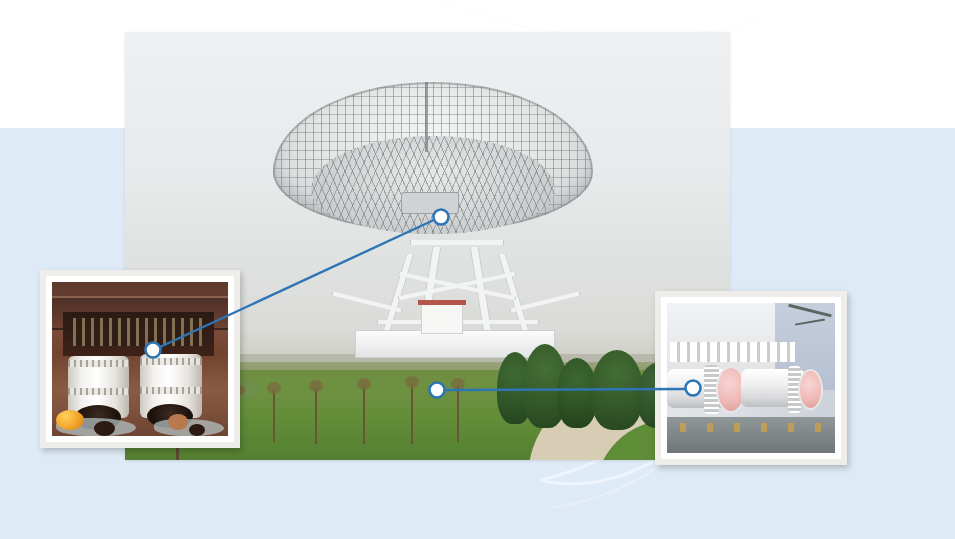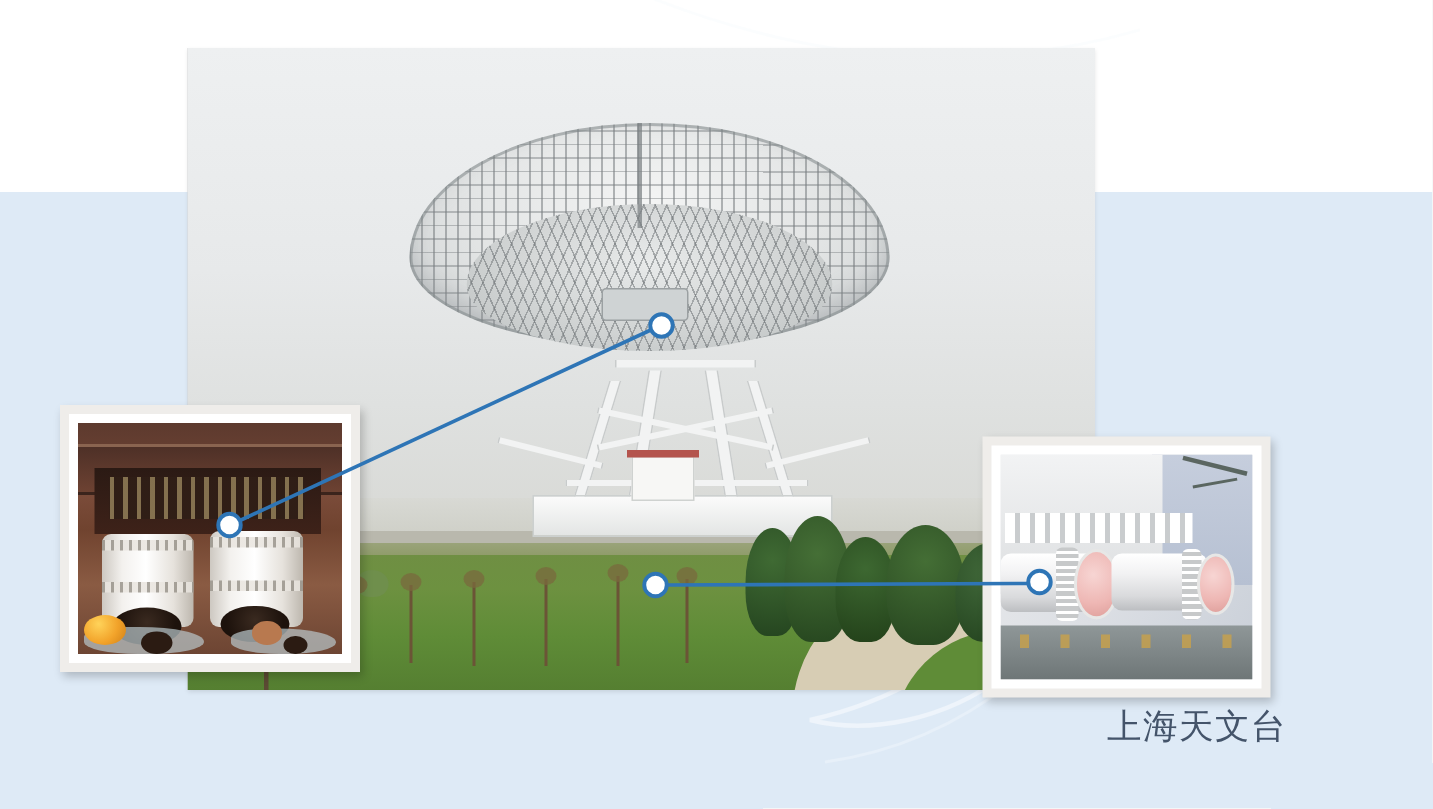--- a/index.html
+++ b/index.html
@@ -486,15 +486,14 @@
   <svg class="connectors" viewBox="0 0 955 539">
     <line x1="436" y1="219" x2="160" y2="347" stroke="#2e75b6" stroke-width="2.4"></line>
     <line x1="444" y1="390" x2="686" y2="389" stroke="#2e75b6" stroke-width="2.4"></line>
 
     <circle cx="441" cy="217" r="7.5" fill="#ffffff" stroke="#2e75b6" stroke-width="2.6"></circle>
     <circle cx="153" cy="350" r="7.5" fill="#ffffff" stroke="#2e75b6" stroke-width="2.6"></circle>
     <circle cx="437" cy="390" r="7.5" fill="#ffffff" stroke="#2e75b6" stroke-width="2.6"></circle>
     <circle cx="693" cy="388" r="7.5" fill="#ffffff" stroke="#2e75b6" stroke-width="2.6"></circle>
   </svg>
 
-  <div class="caption">上海天文台</div>
 
 </div>
 
 </body></html>

